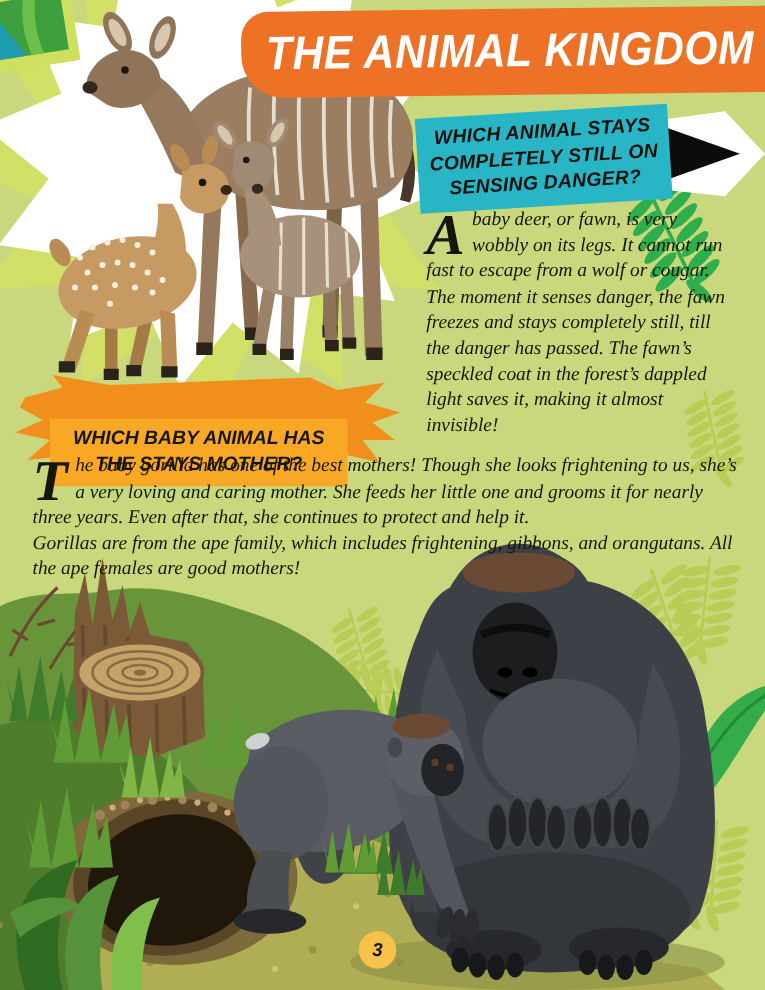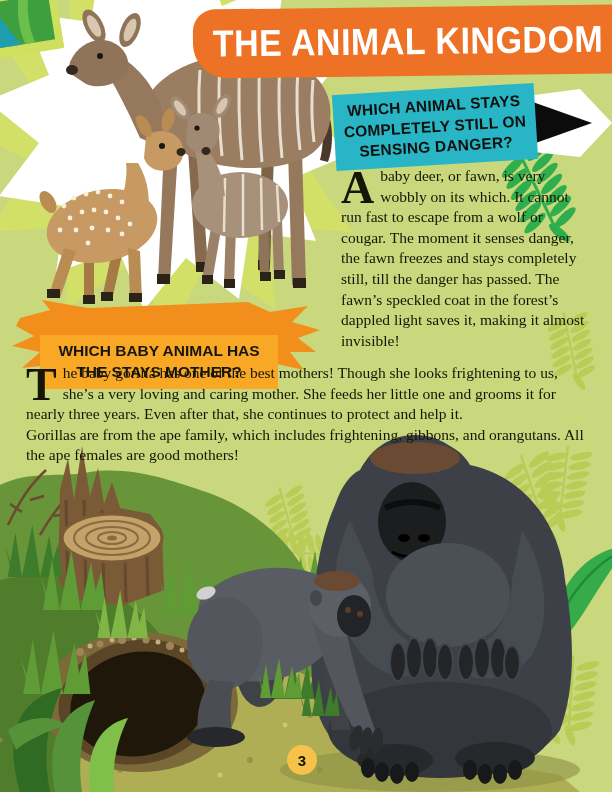--- a/index.html
+++ b/index.html
@@ -1,16 +1,16 @@
 <!DOCTYPE html>
 <html><head>
 <meta charset="utf-8">
 <style>
   html,body{margin:0;padding:0;background:#e8e8e8;}
-  .page{position:relative;width:612px;height:792px;overflow:hidden;background:#c9d87c;font-family:"Liberation Sans",sans-serif;}
+  .page{position:relative;width:612px;height:792px;overflow:hidden;background:#c9d87c;font-family:"Liberation Sans",sans-serif;font-style:italic;}
 
   
   .star-svg{position:absolute;left:0;top:-8px;z-index:0;}
   .deer-svg{position:absolute;left:0;top:0;z-index:2;}
   .scene-svg{position:absolute;left:0;top:430px;z-index:2;}
   .pennant-svg{position:absolute;left:500px;top:85px;z-index:3;}
   .leaf{position:absolute;z-index:1;overflow:visible;}
   .corner-svg{position:absolute;left:-12px;top:-10px;z-index:5;transform:rotate(-9deg);}
 
   
@@ -224,21 +224,21 @@
     <polygon points="30,16 92,38 30,60" fill="#0c0c0c"></polygon>
   </svg>
 
   <div class="q1">
     <span class="qline">WHICH ANIMAL STAYS</span>
     <span class="qline">COMPLETELY STILL ON</span>
     <span class="qline">SENSING DANGER?</span>
   </div>
 
   <div class="par1">
-    <span class="dropcap">A</span><span>baby deer, or fawn, is very wobbly on its which. It cannot run fast to escape from a wolf or cougar. The moment it senses danger, the fawn freezes and stays completely still, till the danger has passed. The fawn’s speckled coat in the forest’s dappled light saves it, making it almost invisible!</span>
+    <span class="dropcap">A</span><span>baby deer, or fawn, is very wobbly on its legs. It cannot run fast to escape from a wolf or cougar. The moment it senses danger, the fawn freezes and stays completely still, till the danger has passed. The fawn’s speckled coat in the forest’s dappled light saves it, making it almost invisible!</span>
   </div>
 
   <div class="q2wrap">
     <svg class="q2burst" width="318" height="92" viewBox="0 0 318 92">
       <polygon fill="#f28f1c" points="12,22 42,14 34,4 80,12 240,6 262,16 300,10 284,26 312,34 290,42 308,56 282,56 296,74 260,66 246,80 84,74 62,84 52,68 14,72 32,56 4,50 26,40 8,30"></polygon>
     </svg>
     <div class="q2">
       <span class="qline">WHICH BABY ANIMAL HAS</span>
       <span class="qline">THE STAYS MOTHER?</span>
     </div>

